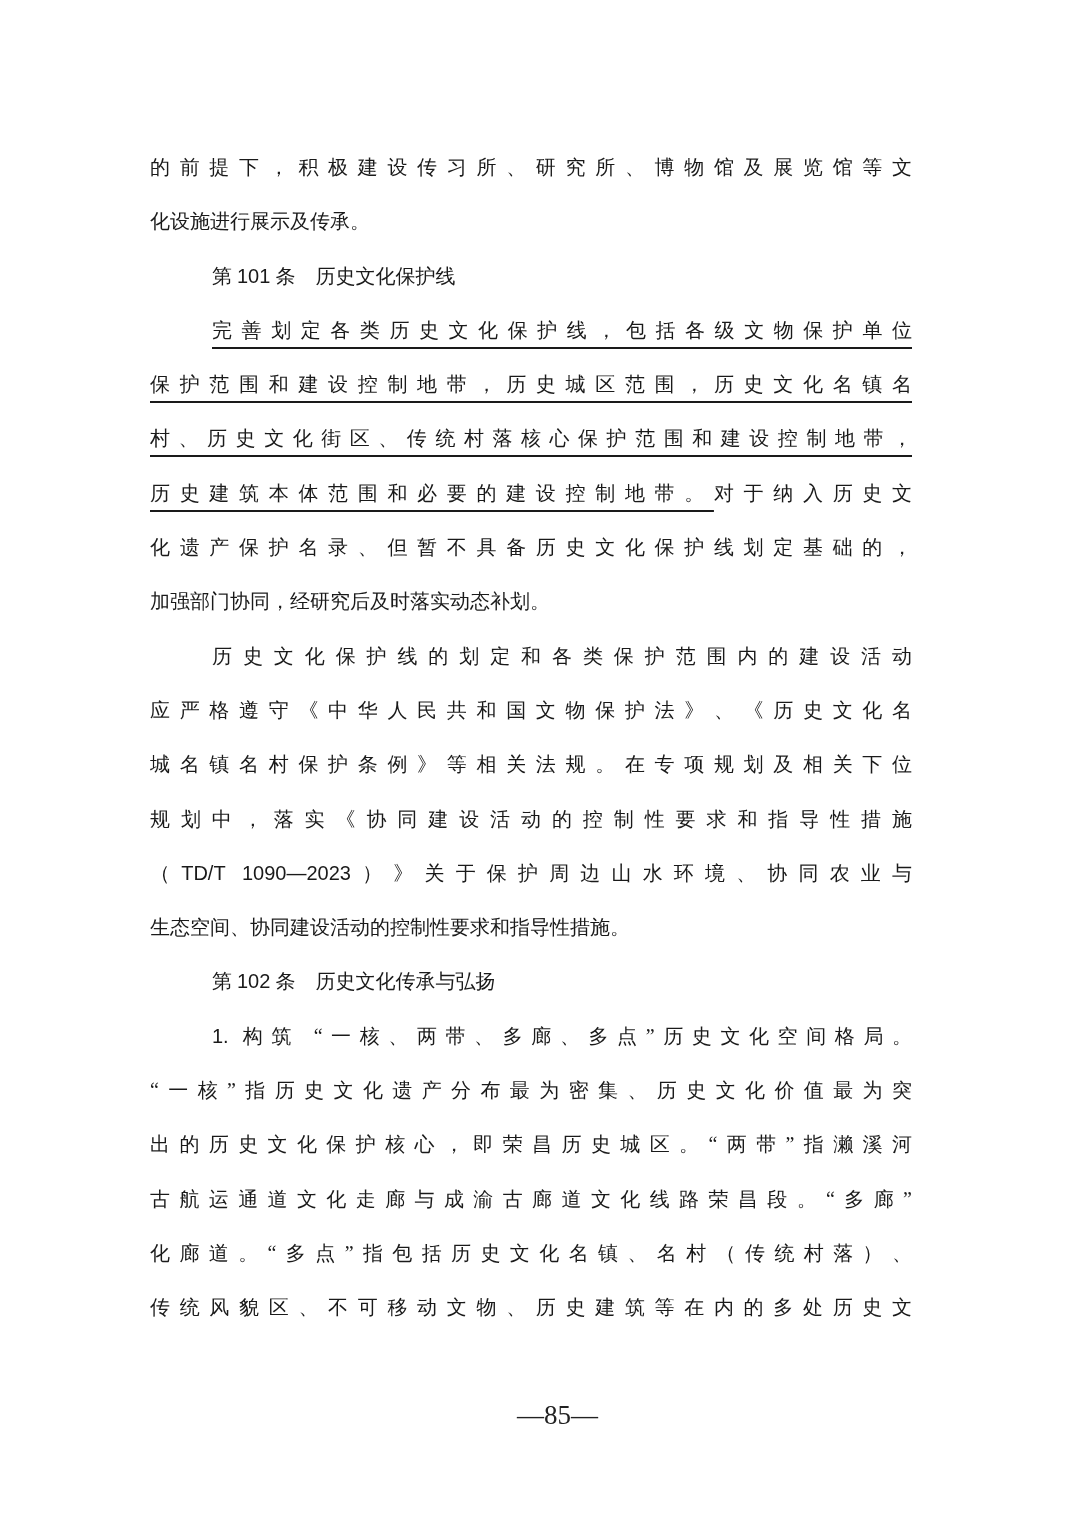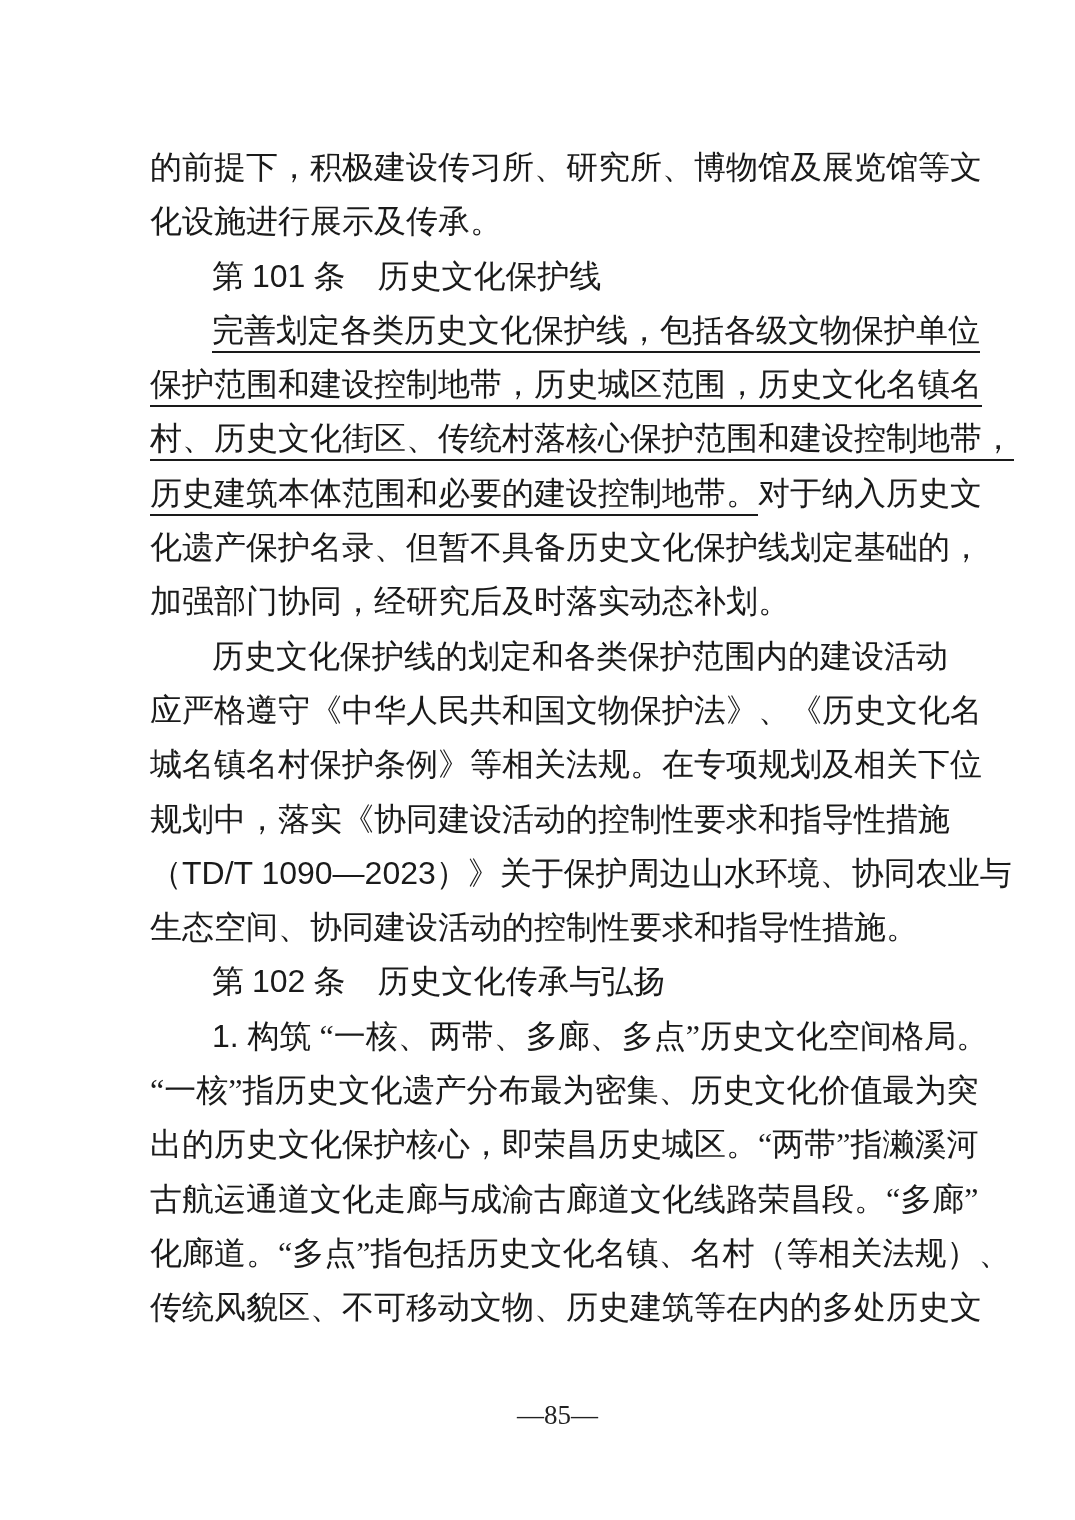--- a/index.html
+++ b/index.html
@@ -9,21 +9,21 @@
     position:relative;
     font-family:"Liberation Serif","DejaVu Serif",serif;
     color:#1a1a1a;
     overflow:hidden;
   }
   .doc{
     position:absolute;
     left:150px;top:140px;width:762px;
   }
   .line{
-    font-size:32px;
+    font-size:20px;
     height:54.3px;
     line-height:54.3px;
     text-align:justify;
     text-align-last:justify;
     text-justify:inter-character;
     white-space:nowrap;
   }
   .line.left{
     text-align:right;
     text-align-last:left;
@@ -90,19 +90,19 @@
 
   <div class="line indent"><span class="latin">1. </span><span>构筑 “一核、两带、多廊、多点”历史文化空间格局。</span></div>
 
   <div class="line">“一核”指历史文化遗产分布最为密集、历史文化价值最为突</div>
 
   <div class="line">出的历史文化保护核心，即荣昌历史城区。“两带”指濑溪河</div>
 
   <div class="line">古航运通道文化走廊与成渝古廊道文化线路荣昌段。“多廊”</div>
 
 
-  <div class="line">化廊道。“多点”指包括历史文化名镇、名村（等相关法规）、</div>
+  <div class="line">化廊道。“多点”指包括历史文化名镇、名村（传统村落）、</div>
 
   <div class="line">传统风貌区、不可移动文物、历史建筑等在内的多处历史文</div>
 
 </div>
 
 <div class="pagenum">—85—</div>
 
 </body></html>

